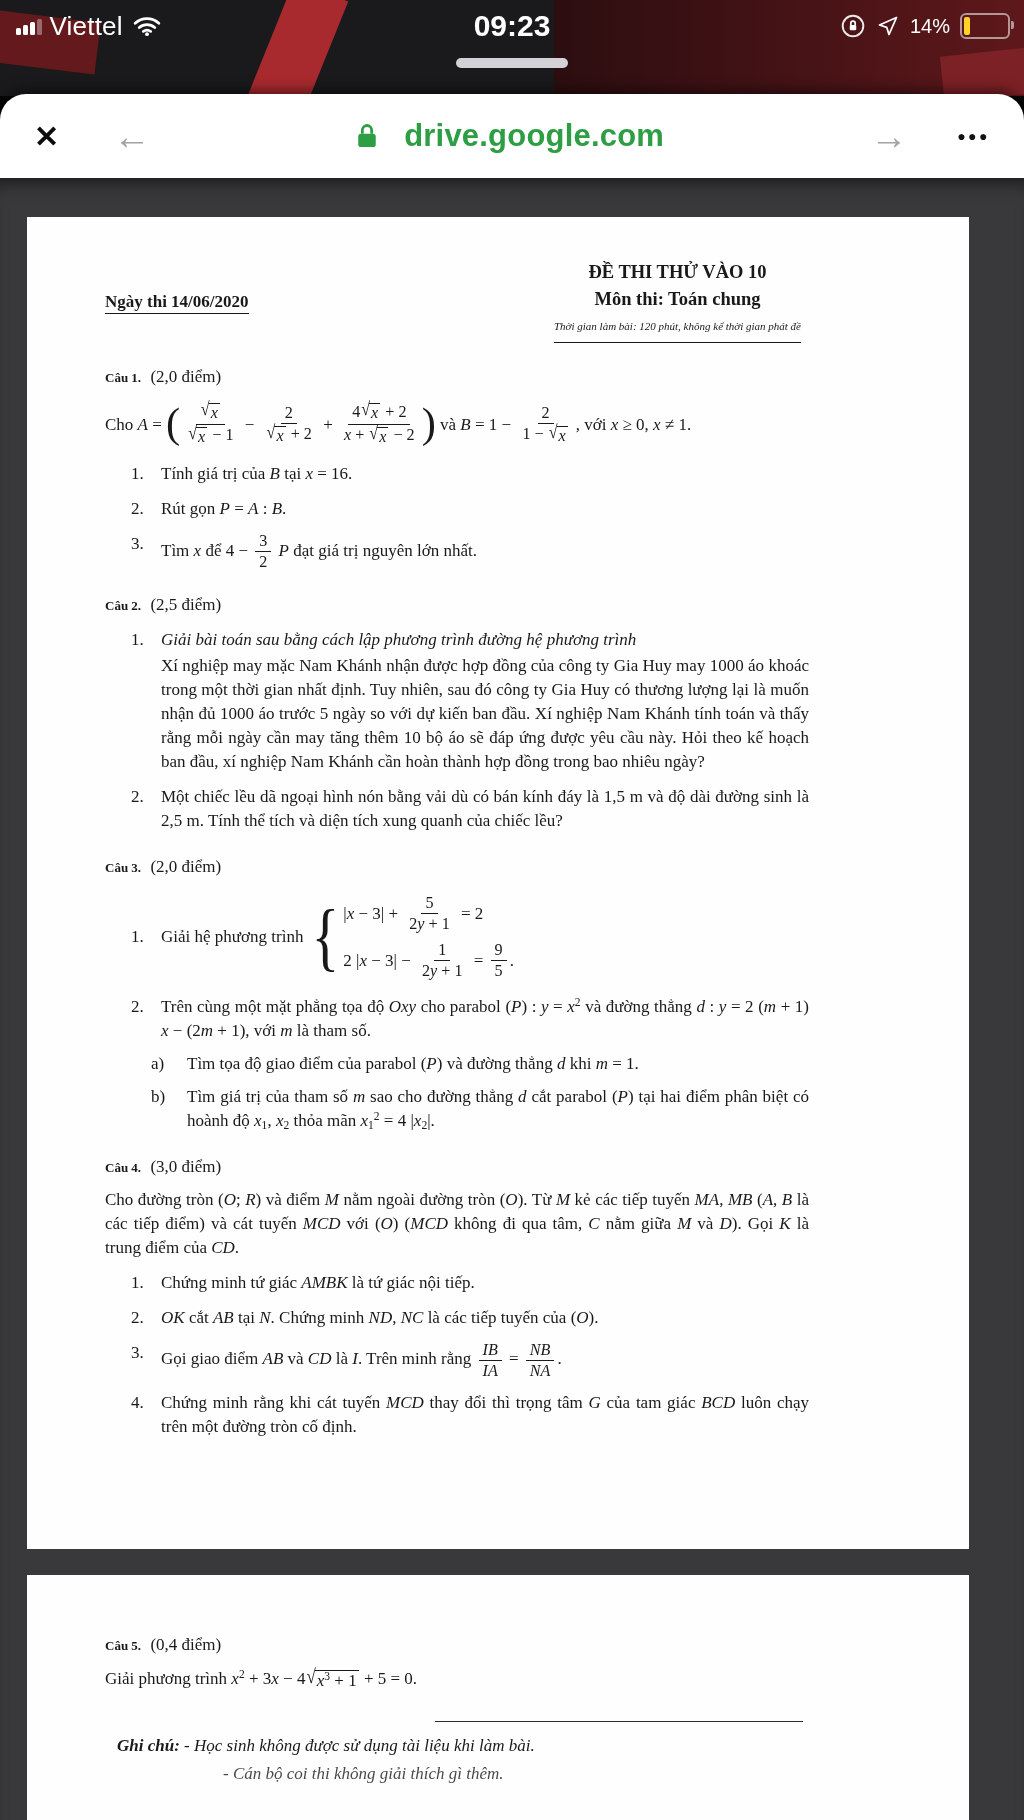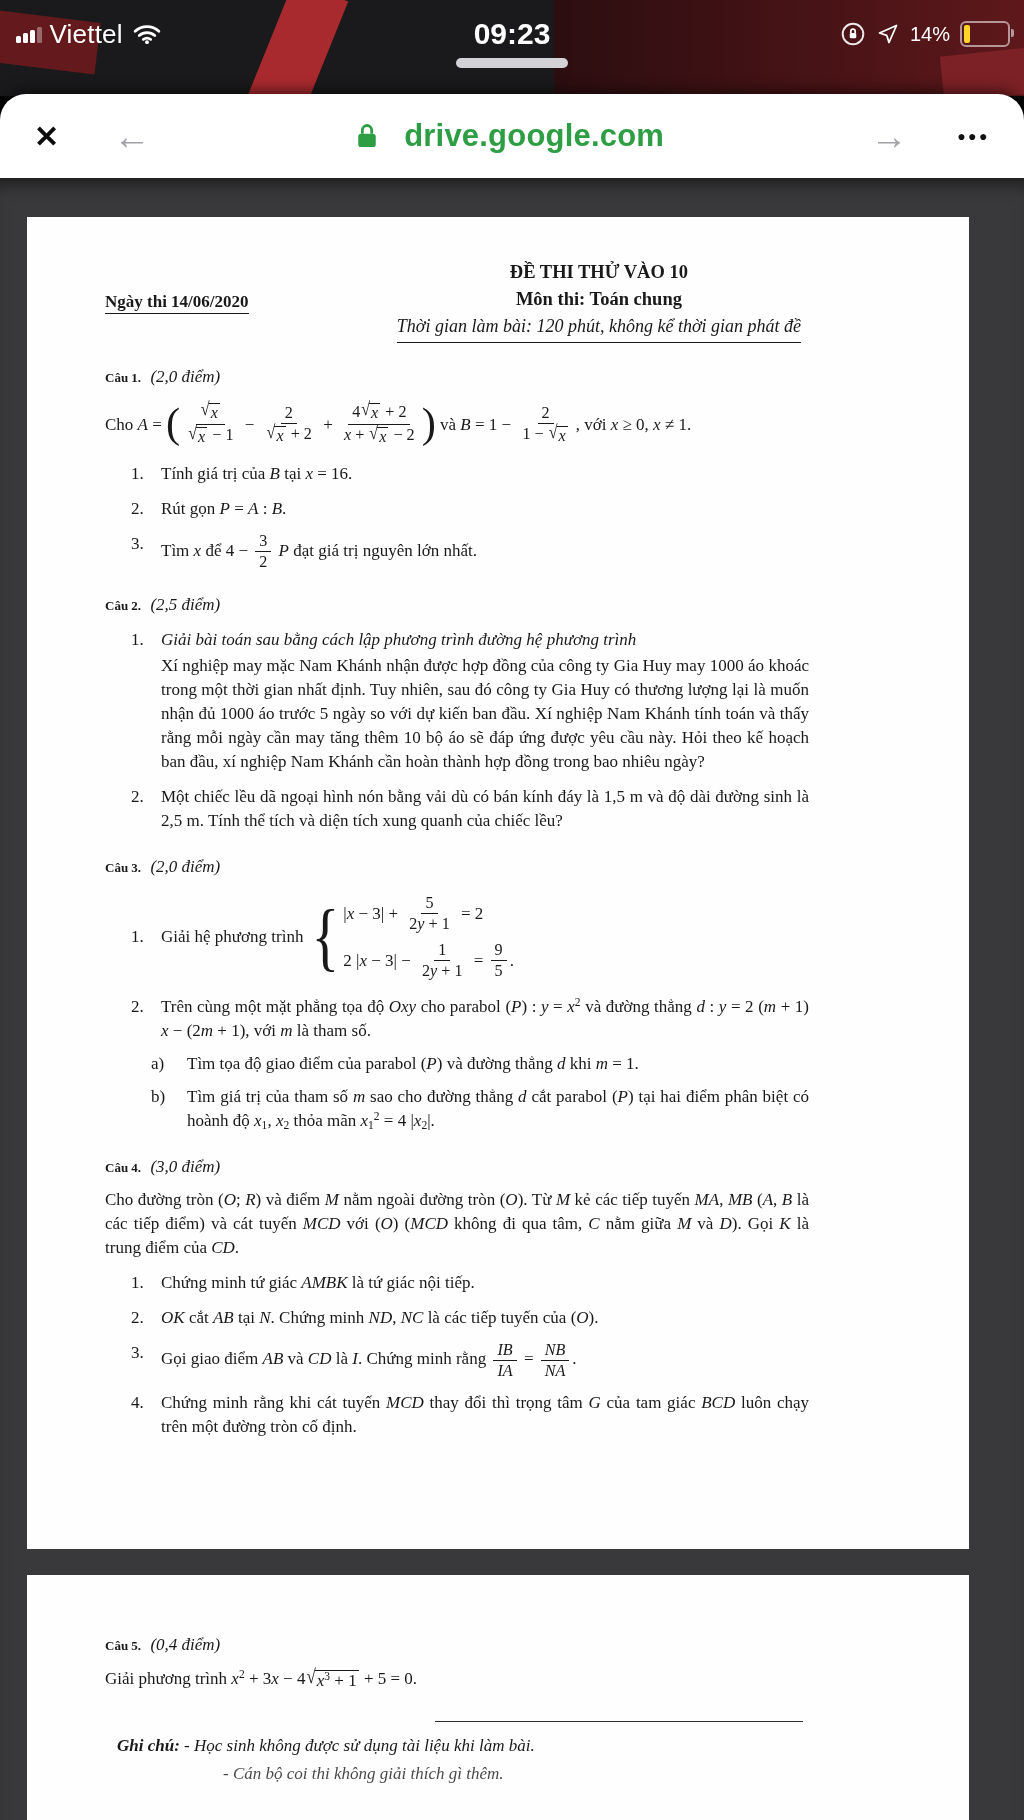--- a/index.html
+++ b/index.html
@@ -7,21 +7,21 @@
 
   
   .top-bg{position:absolute;top:0;left:0;right:0;height:96px;background:#1a1a1c;overflow:hidden;}
   .red{position:absolute;}
   .red1{left:-12px;top:16px;width:110px;height:52px;background:#641a1c;transform:rotate(7deg);}
   .red2{left:268px;top:-14px;width:58px;height:130px;background:#a92a2e;transform:rotate(22deg);}
   .red3{right:0;top:-10px;width:470px;height:120px;background:linear-gradient(90deg,#2c0e10,#471316 55%,#5e181b);}
   .red4{right:-8px;top:52px;width:90px;height:46px;background:#7c2125;transform:rotate(-6deg);}
 
   
-  .status-bar{position:absolute;top:12px;left:0;right:0;height:44px;color:#fff;z-index:6;}
+  .status-bar{position:absolute;top:4px;left:0;right:0;height:44px;color:#fff;z-index:6;}
   .sb-left{position:absolute;left:16px;top:0;height:44px;display:flex;align-items:center;gap:8px;}
   .sig{display:flex;align-items:flex-end;gap:2.5px;height:18px;}
   .sig i{display:block;width:4.5px;border-radius:1.5px;background:#fff;}
   .sig .b1{height:7px;}.sig .b2{height:10px;}.sig .b3{height:13px;}
   .sig .b4{height:16px;background:rgba(255,255,255,.35);}
   .carrier{font-size:26px;font-weight:500;letter-spacing:.2px;}
   .wifi{width:28px;height:21px;margin-left:2px;}
   .sb-time{position:absolute;left:50%;transform:translateX(-50%);top:0;line-height:44px;font-size:30px;font-weight:600;}
   .sb-right{position:absolute;right:14px;top:0;height:44px;display:flex;align-items:center;gap:10px;}
   .rotlock{width:26px;height:26px;}
@@ -52,25 +52,25 @@
         font-family:"Liberation Serif",serif;font-size:17px;line-height:1.41;}
   .page1{top:39px;height:1332px;padding:42px 160px 0 78px;}
   .page2{top:1397px;height:1332px;padding:58px 160px 0 78px;}
 
   
   .doc-header{display:flex;margin-bottom:22px;}
   .hdr-left{margin-top:31px;}
   .date-label{font-weight:700;border-bottom:1.5px solid #1a1a1a;padding-bottom:2px;white-space:nowrap;}
   .hdr-right{margin-left:auto;margin-right:8px;text-align:center;}
   .t1,.t2{font-weight:700;font-size:18.5px;line-height:27px;}
-  .t3{font-style:italic;font-size:18px;line-height:27px;border-bottom:1.5px solid #1a1a1a;padding-bottom:2px;}
+  .t3{font-style:italic;font-size:11px;line-height:27px;border-bottom:1.5px solid #1a1a1a;padding-bottom:2px;}
 
   .sec-head{margin:22px 0 9px;}
   .sec-no{font-weight:700;font-size:13px;}
-  .sec-pts{font-style:italic;margin-left:5px;}
+  .sec-pts{margin-left:5px;}
 
   .item{position:relative;padding-left:56px;margin:11px 0;}
   .item > .no{position:absolute;left:26px;top:0;}
   .item-sys{display:flex;align-items:center;}
   .item-sys > .no{top:auto;}
   .sub{position:relative;padding-left:26px;margin:9px 0;}
   .sub > .no{position:absolute;left:-10px;top:0;}
   .lead{font-style:italic;}
   .para{text-align:justify;margin-top:2px;}
   .para0{text-align:justify;margin:6px 0 8px;}
@@ -323,21 +323,21 @@
         <div class="item">
           <span class="no">1.</span>
           <span class="itx"><span class="mtxt">Chứng minh tứ giác </span><span class="mvar">AMBK</span><span class="mtxt"> là tứ giác nội tiếp.</span></span>
         </div>
         <div class="item">
           <span class="no">2.</span>
           <span class="itx"><span class="mvar">OK</span><span class="mtxt"> cắt </span><span class="mvar">AB</span><span class="mtxt"> tại </span><span class="mvar">N</span><span class="mtxt">. Chứng minh </span><span class="mvar">ND</span><span class="mtxt">, </span><span class="mvar">NC</span><span class="mtxt"> là các tiếp tuyến của (</span><span class="mvar">O</span><span class="mtxt">).</span></span>
         </div>
         <div class="item">
           <span class="no">3.</span>
-          <span class="itx"><span class="mtxt">Gọi giao điểm </span><span class="mvar">AB</span><span class="mtxt"> và </span><span class="mvar">CD</span><span class="mtxt"> là </span><span class="mvar">I</span><span class="mtxt">. Chứng minh rằng </span><span class="frac">
+          <span class="itx"><span class="mtxt">Gọi giao điểm </span><span class="mvar">AB</span><span class="mtxt"> và </span><span class="mvar">CD</span><span class="mtxt"> là </span><span class="mvar">I</span><span class="mtxt">. Trên minh rằng </span><span class="frac">
                 <span class="num"><span class="mvar">IB</span></span>
                 <span class="den"><span class="mvar">IA</span></span>
               </span><span class="mtxt"> = </span><span class="frac">
                 <span class="num"><span class="mvar">NB</span></span>
                 <span class="den"><span class="mvar">NA</span></span>
               </span><span class="mtxt">.</span></span>
         </div>
         <div class="item">
           <span class="no">4.</span>
           <div class="itx just"><span class="mtxt">Chứng minh rằng khi cát tuyến </span><span class="mvar">MCD</span><span class="mtxt"> thay đổi thì trọng tâm </span><span class="mvar">G</span><span class="mtxt"> của tam giác </span><span class="mvar">BCD</span><span class="mtxt"> luôn chạy trên một đường tròn cố định.</span></div>

